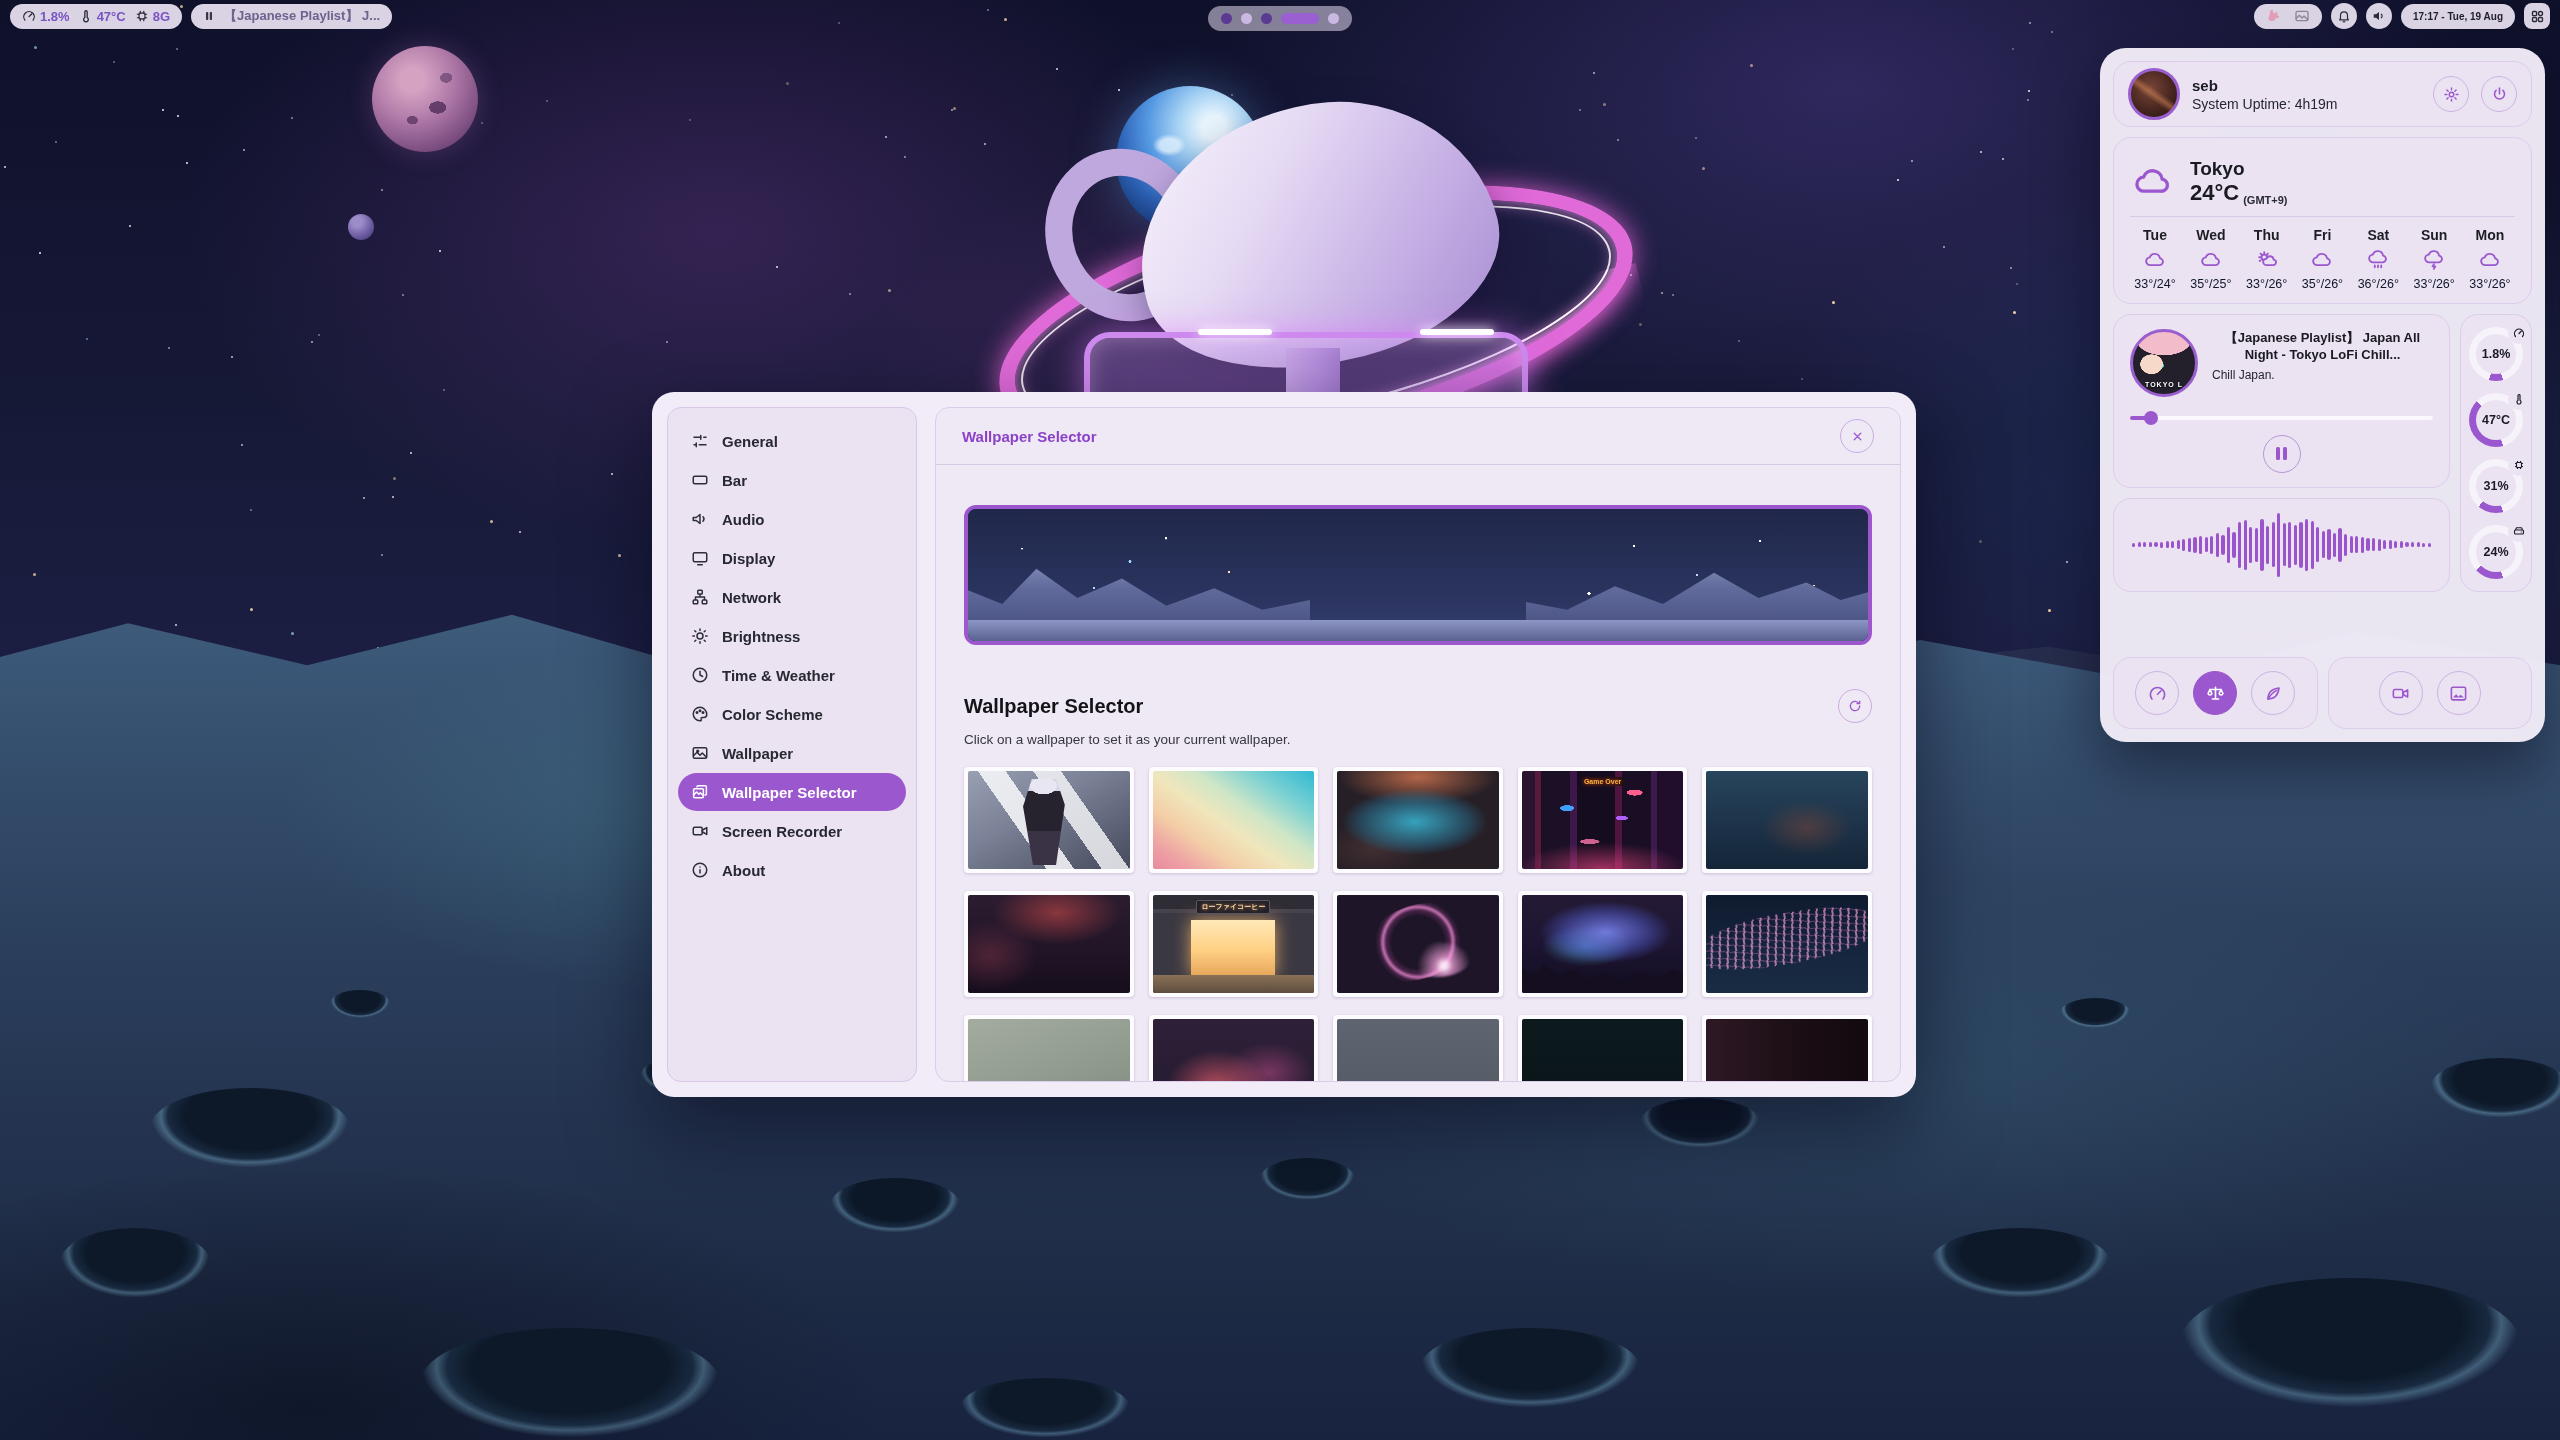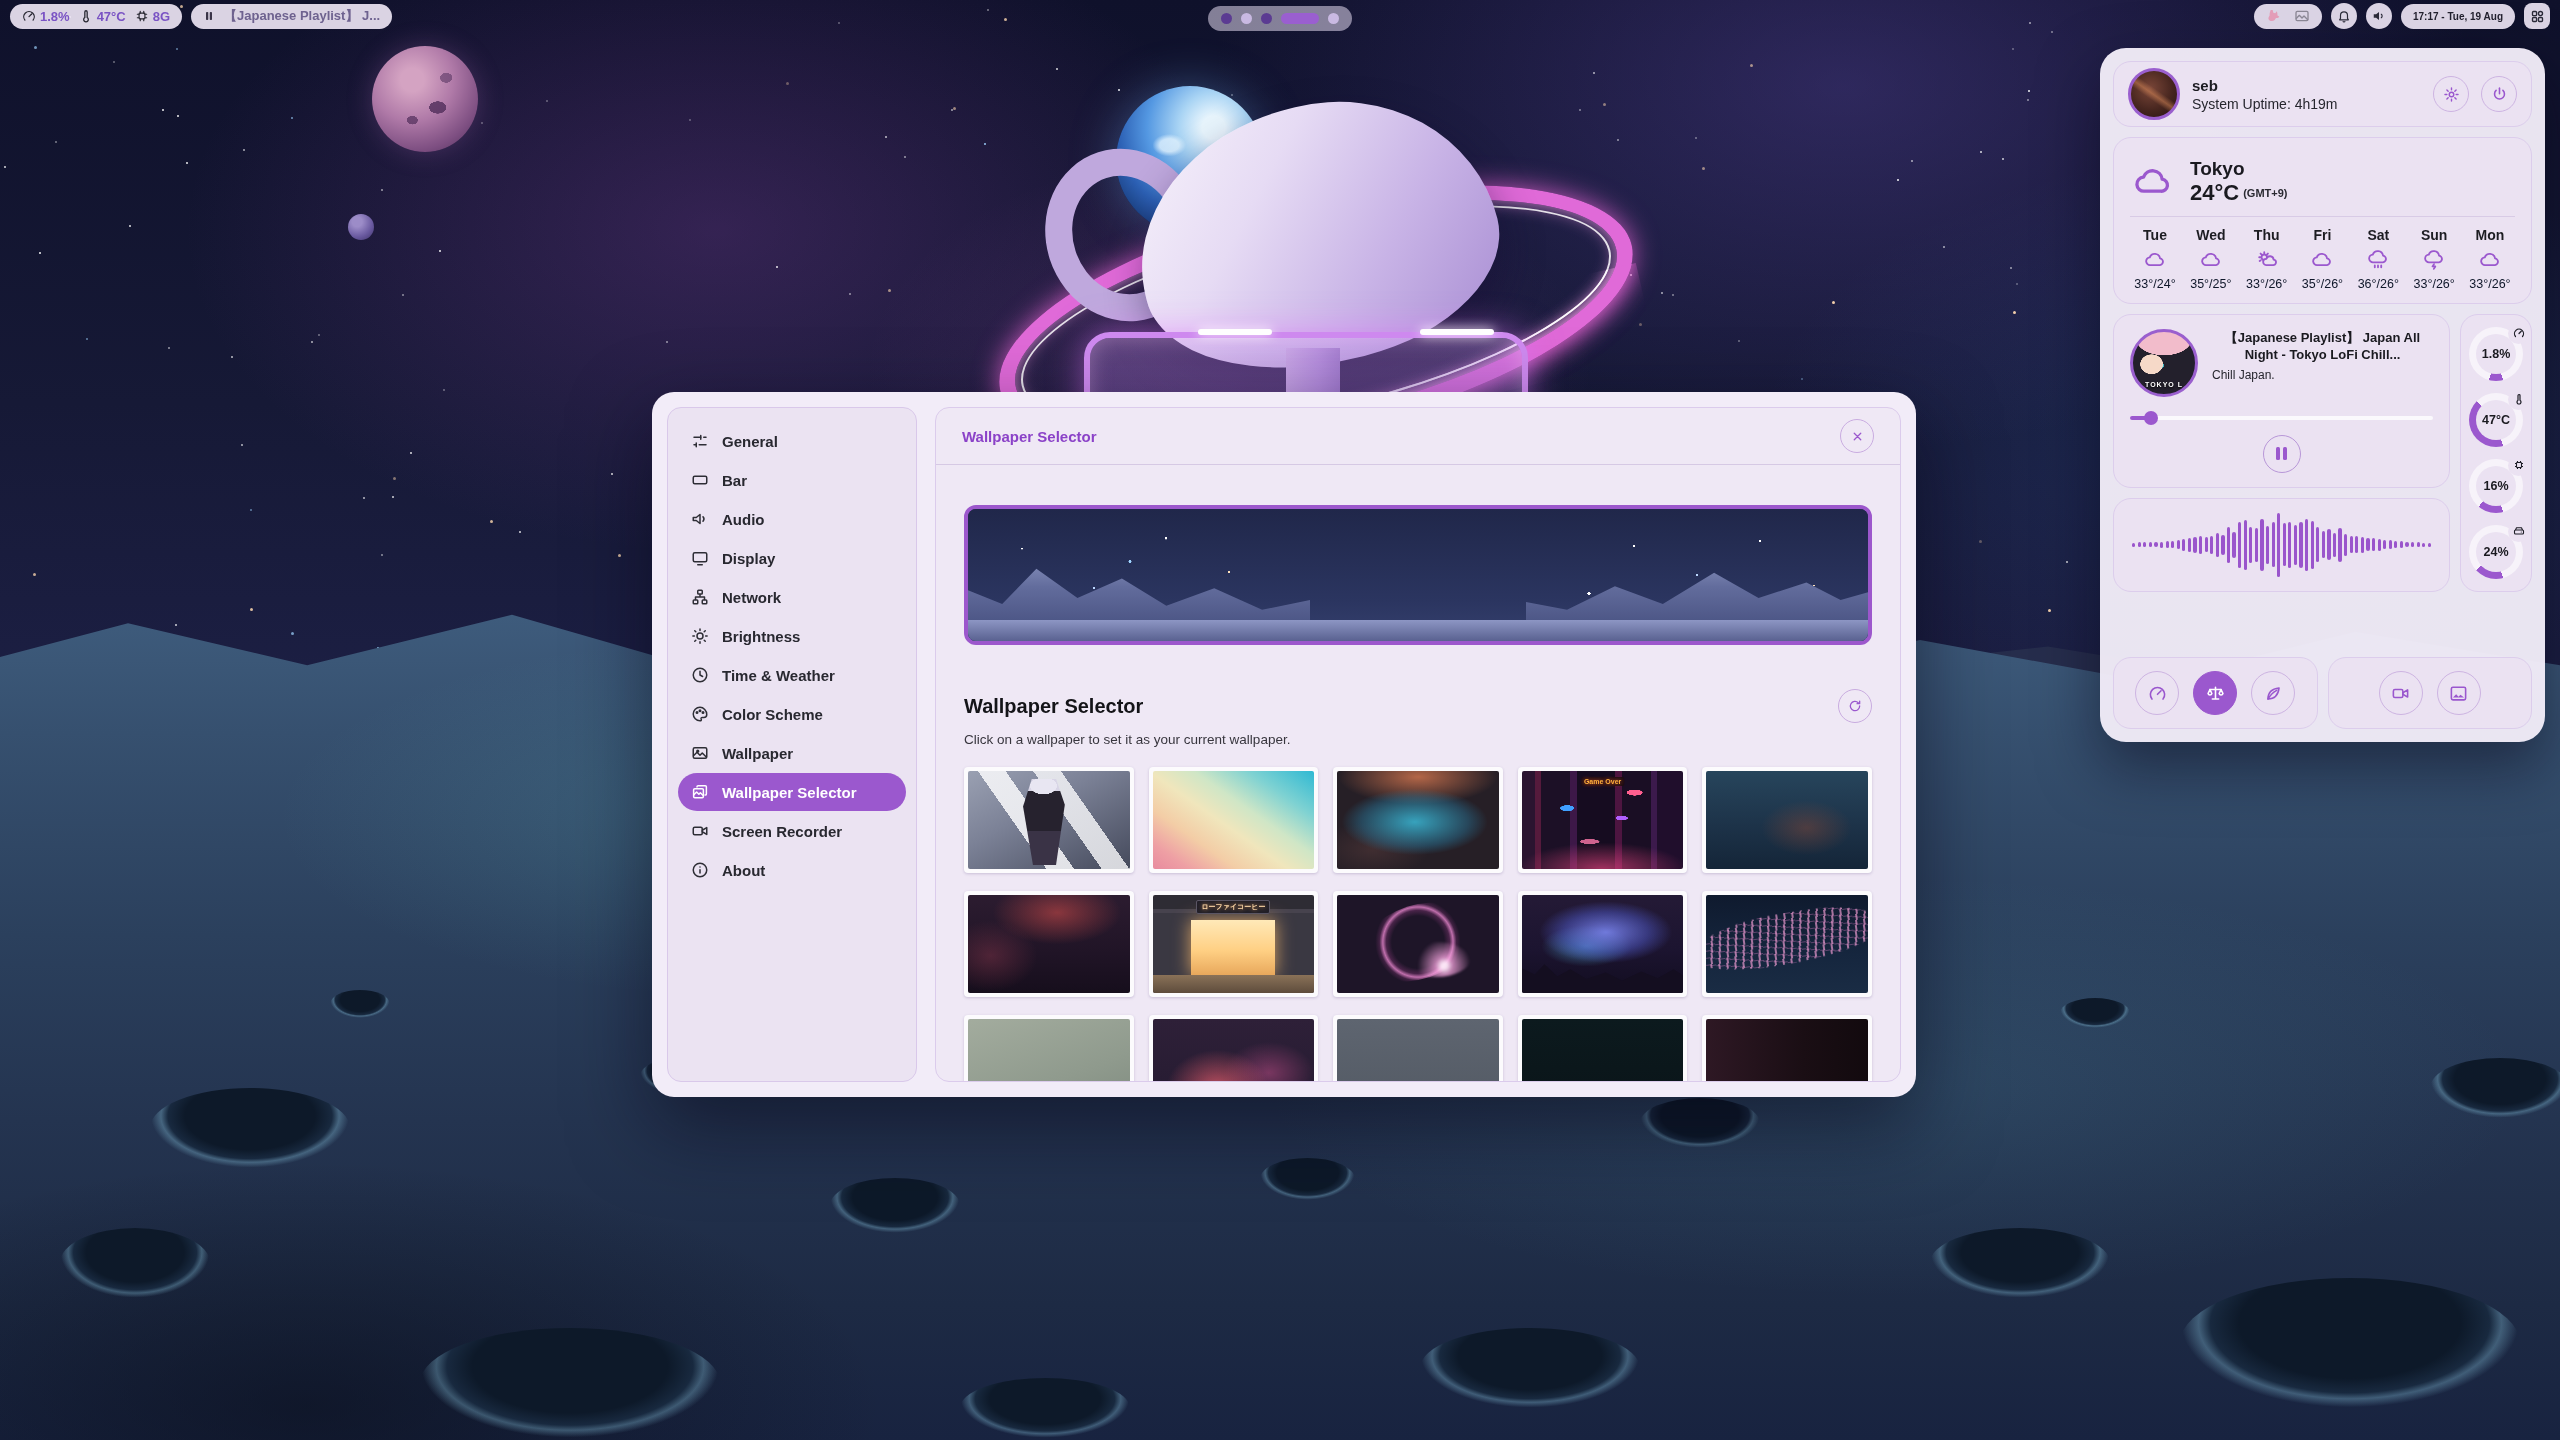--- a/index.html
+++ b/index.html
@@ -764,21 +764,21 @@
     </button>
   </div>
 
   <div class="p-card weather">
     <div class="w-head">
       <svg width="46" height="40" viewBox="0 0 24 24" fill="none" stroke="#9b58ce" stroke-width="2" stroke-linejoin="round">
           <path d="M6.8 17.5a4.2 4.2 0 0 1-.5-8.4 5.8 5.8 0 0 1 11.2 1.2 3.6 3.6 0 0 1-.9 7.2H6.8z"></path>
         </svg>
       <div>
         <div class="w-city">Tokyo</div>
-        <div style="display:flex;align-items:center">
+        <div style="display:flex;align-items:flex-end">
           <span class="w-temp">24°C</span>
           <span class="w-tz">(GMT+9)</span>
         </div>
       </div>
     </div>
     <div class="w-div"></div>
     <div class="w-row">
       <div class="w-col">
         <span class="w-day">Tue</span>
         <svg width="26" height="22" viewBox="0 0 24 24" fill="none" stroke="currentColor" stroke-width="2" stroke-linejoin="round">
@@ -934,21 +934,21 @@
         <div class="ringg" style="--arc: 150deg;"></div>
         <span class="val">47°C</span>
         <span class="sbadge">
             <svg width="12" height="12" viewBox="0 0 24 24" fill="none" stroke="currentColor" stroke-width="2.4" stroke-linecap="round">
               <path d="M14 14.5V5a2 2 0 1 0-4 0v9.5a4 4 0 1 0 4 0z"></path>
             </svg>
           </span>
       </div>
       <div class="stat">
         <div class="ringg" style="--arc: 55deg;"></div>
-        <span class="val">16%</span>
+        <span class="val">31%</span>
         <span class="sbadge">
             <svg width="12" height="12" viewBox="0 0 24 24" fill="none" stroke="currentColor" stroke-width="2.2">
               <rect x="7" y="7" width="10" height="10" rx="1.5"></rect>
               <path d="M9 7V4M15 7V4M9 20v-3M15 20v-3M7 9H4M7 15H4M20 9h-3M20 15h-3"></path>
             </svg>
           </span>
       </div>
       <div class="stat">
         <div class="ringg" style="--arc: 62deg;"></div>
         <span class="val">24%</span>

